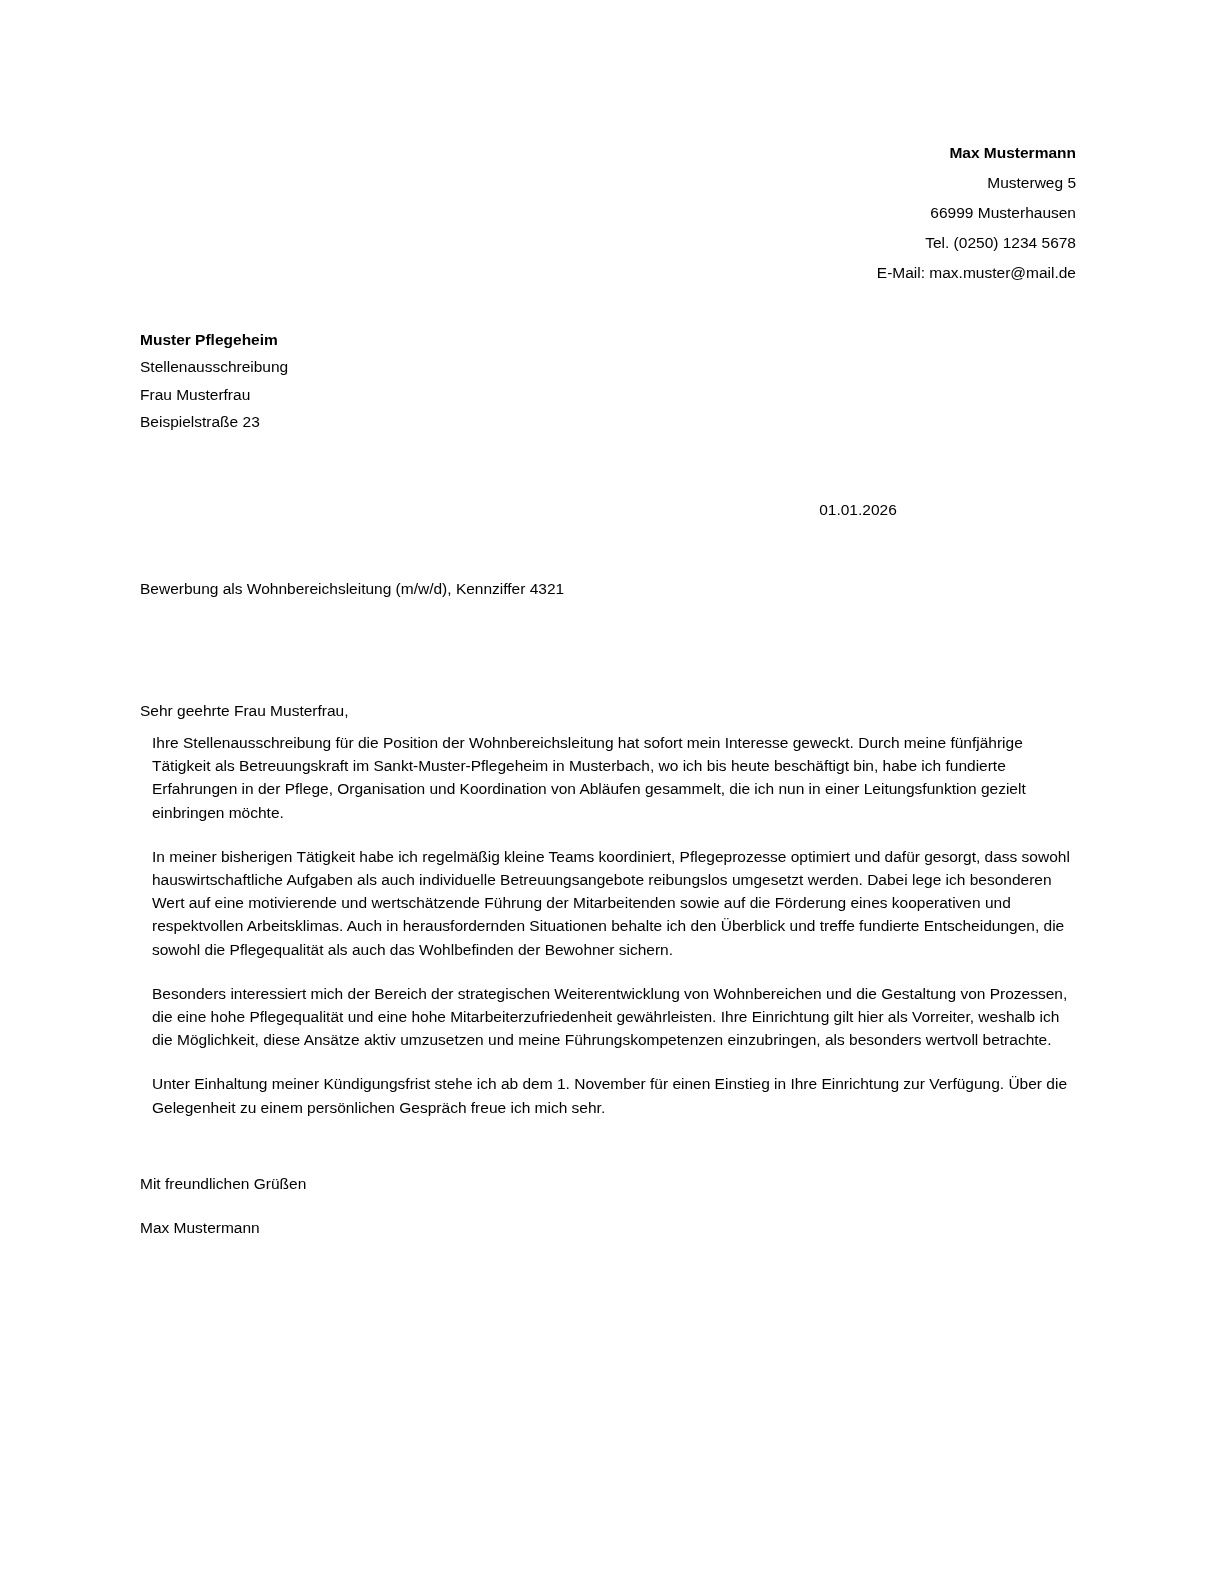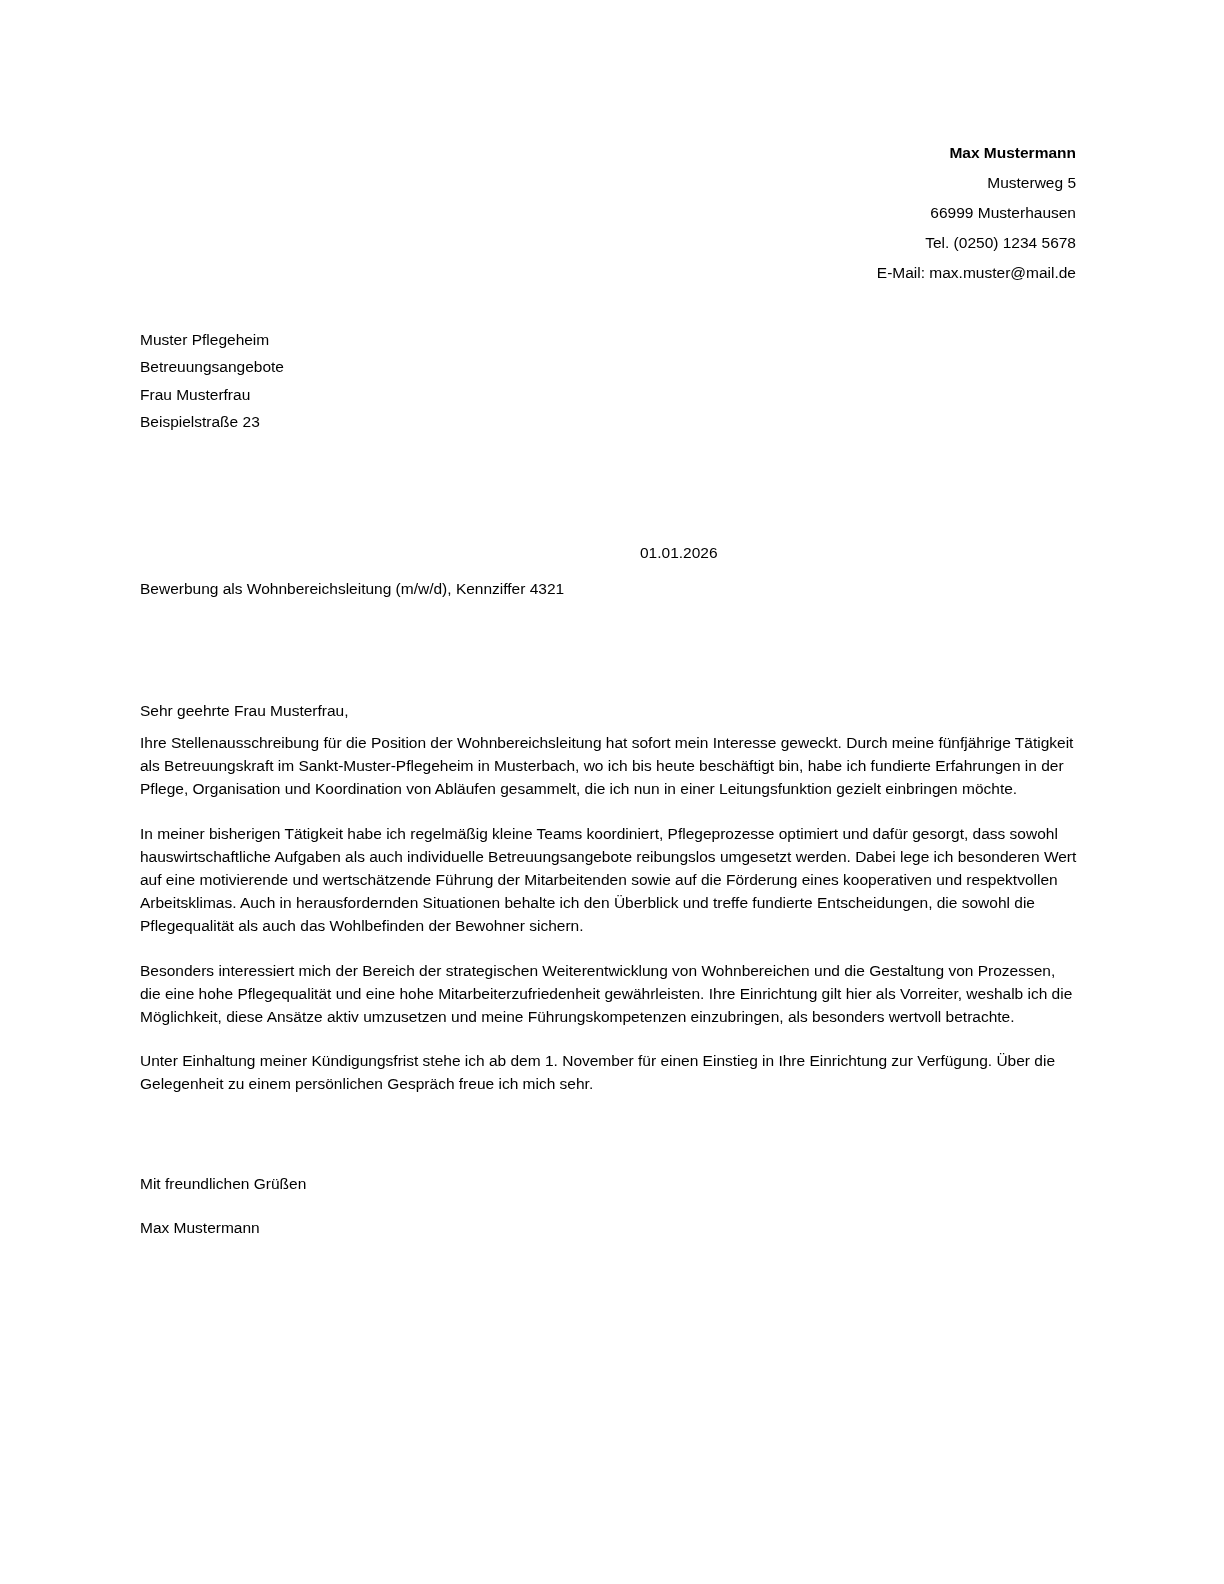--- a/index.html
+++ b/index.html
@@ -50,33 +50,32 @@
     width: 520px;
     text-align: left;
     font-size: 15.5px;
     line-height: 27.3px;
   }
   .recipient-block .line {
     display: block;
     white-space: nowrap;
   }
   .recipient-block .line.bold {
-    font-weight: normal;
+    font-weight: bold;
   }
 
   
   .date-line {
     position: absolute;
     left: 640px;
     top: 499px;
     width: 436px;
-    text-align: left;
+    text-align: center;
     font-size: 15.5px;
     line-height: 22px;
-    margin-top: 43px;
   }
 
   
   .subject-line {
     position: absolute;
     left: 140px;
     top: 578px;
     width: 936px;
     font-size: 15.5px;
     font-weight: normal;
@@ -97,21 +96,21 @@
   .body-block {
     position: absolute;
     left: 140px;
     top: 731px;
     width: 937px;
     font-size: 15.5px;
     line-height: 23.2px;
     text-align: left;
   }
   .body-block p {
-    margin: 0 0 21px 0;
+    margin: 0 0 21px 12px;
   }
   .body-block p:last-child {
     margin-bottom: 0;
   }
 
   
   .closing-block {
     position: absolute;
     left: 140px;
     top: 1172px;
@@ -135,21 +134,21 @@
   <div class="sender-block">
     <span class="line bold">Max Mustermann</span>
     <span class="line">Musterweg 5</span>
     <span class="line">66999 Musterhausen</span>
     <span class="line">Tel. (0250) 1234 5678</span>
     <span class="line">E-Mail: max.muster@mail.de</span>
   </div>
 
   <div class="recipient-block">
     <span class="line bold">Muster Pflegeheim</span>
-    <span class="line">Betreuungsangebote</span>
+    <span class="line">Stellenausschreibung</span>
     <span class="line">Frau Musterfrau</span>
     <span class="line">Beispielstraße 23</span>
   </div>
 
   <div class="date-line">01.01.2026</div>
 
   <div class="subject-line">Bewerbung als Wohnbereichsleitung (m/w/d), Kennziffer 4321</div>
 
   <div class="salutation">Sehr geehrte Frau Musterfrau,</div>
 

